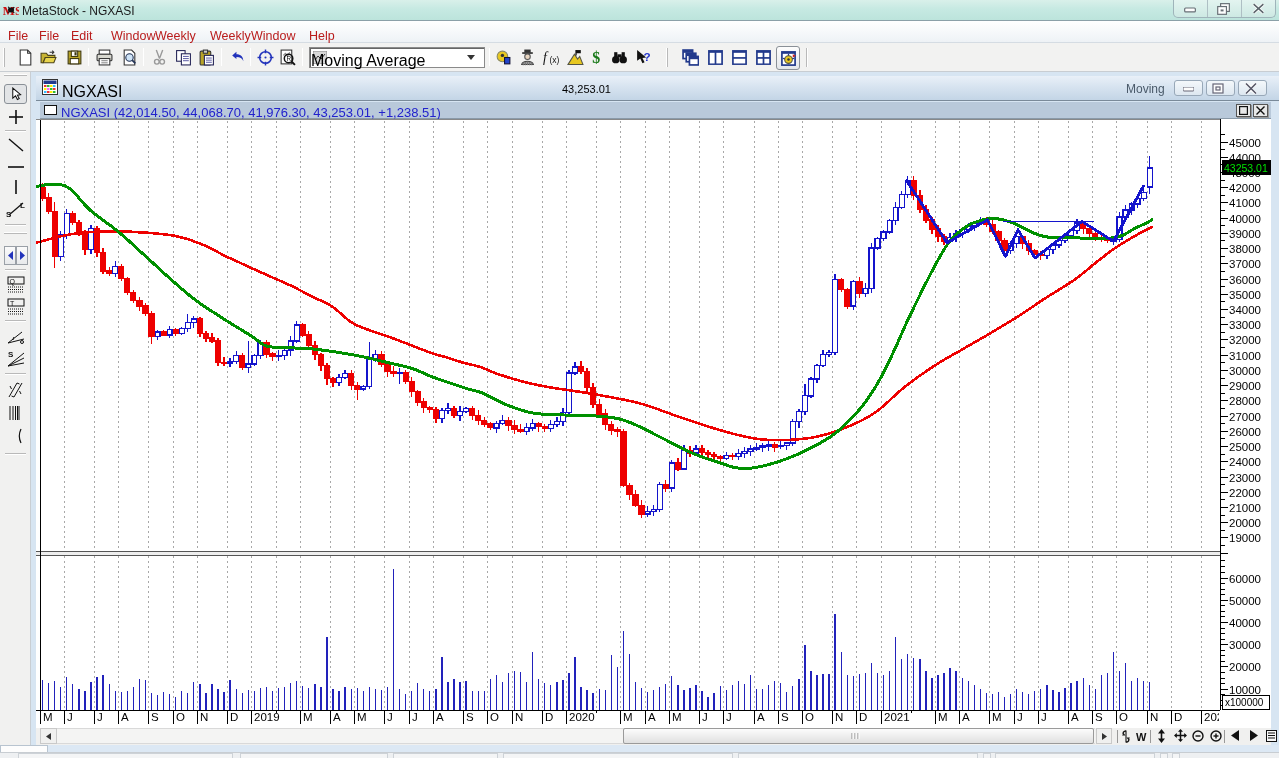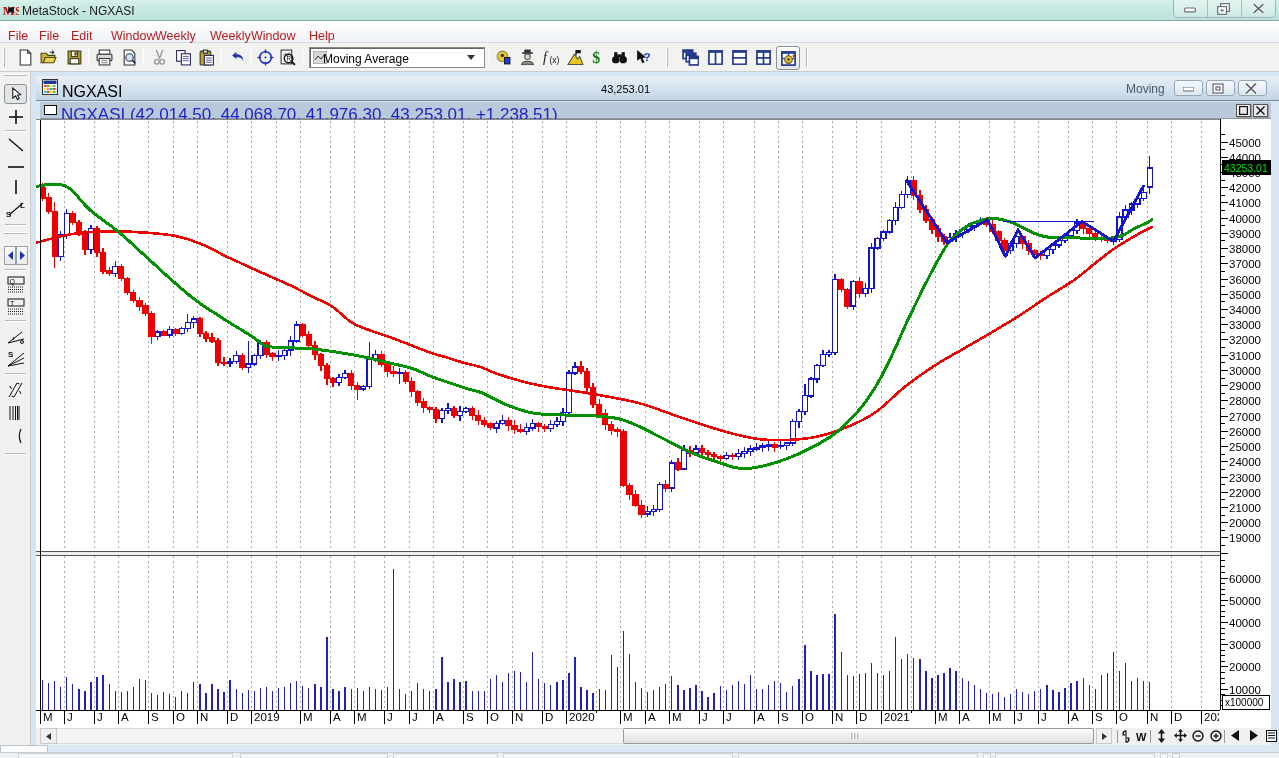--- a/index.html
+++ b/index.html
@@ -136,21 +136,21 @@
     <circle cx="9" cy="9" r="4" fill="none" stroke="#111" stroke-width="1.4"></circle>
     <line x1="12" y1="12" x2="15" y2="15" stroke="#111" stroke-width="1.8"></line>
     <text x="7" y="11.5" font-size="6" fill="#111">R</text>
   </svg>
 <div class="tsep" style="left:302px"></div>
 <div class="abs" style="left:309px;top:47px;width:176px;height:21px;background:#fff;border:1px solid #8a8a8a;box-shadow:inset 1px 1px 0 #666"></div>
 <svg class="abs" style="left:313px;top:51px" width="14" height="13" viewBox="0 0 14 13">
     <rect x="0" y="0" width="14" height="13" fill="#d8d8d8" stroke="#888"></rect>
     <polyline points="2,9 5,5 8,8 12,3" stroke="#333" fill="none"></polyline>
   </svg>
-<div class="t" style="left:323px;top:52px;font-size:12px">Moving Average</div>
+<div class="t" style="left:311px;top:52px;font-size:16px">Moving Average</div>
 <svg class="abs" style="left:466px;top:54px" width="10" height="8" viewBox="0 0 10 8">
     <path d="M1 1 L5 6 L9 1 z" fill="#333"></path>
   </svg>
 <div class="tsep" style="left:489px"></div>
 <svg class="abs" style="left:495px;top:49px" width="17" height="17" viewBox="0 0 16 16">
     <circle cx="7" cy="7" r="5" fill="#e8c820" stroke="#886"></circle>
     <rect x="9" y="8" width="5" height="6" fill="#2244cc" stroke="#113"></rect>
     <circle cx="7" cy="6" r="1.6" fill="#333"></circle>
   </svg>
 <svg class="abs" style="left:519px;top:49px" width="17" height="17" viewBox="0 0 16 16">
@@ -323,39 +323,39 @@
       <rect x="5" y="9" width="2.5" height="2" fill="#f6f"></rect>
       <rect x="8" y="9" width="2.5" height="2" fill="#3b3"></rect>
       <rect x="11" y="9" width="2.5" height="2" fill="#e33"></rect>
       <rect x="2" y="12" width="2.5" height="2" fill="#3bf"></rect>
       <rect x="5" y="12" width="2.5" height="2" fill="#e33"></rect>
       <rect x="8" y="12" width="2.5" height="2" fill="#fe0"></rect>
       <rect x="11" y="12" width="2.5" height="2" fill="#3b3"></rect>
     </g>
   </svg>
 <div class="t" style="left:62px;top:83px;font-size:16px">NGXASI</div>
-<div class="t" style="left:550px;top:83px;font-size:11px;width:100px;text-align:right">43,253.01</div>
+<div class="t" style="left:562px;top:83px;font-size:11px;width:100px;text-align:left">43,253.01</div>
 <div class="t" style="left:1126px;top:82px;font-size:12px;color:#4a5a6a">Moving</div>
 <div class="abs" style="left:1174px;top:80px;width:29px;height:16px;border:1px solid #98a8b8;border-radius:3px;background:linear-gradient(180deg,#f4f8fb,#dde7f0)"></div>
 <div class="abs" style="left:1206px;top:80px;width:29px;height:16px;border:1px solid #98a8b8;border-radius:3px;background:linear-gradient(180deg,#f4f8fb,#dde7f0)"></div>
 <div class="abs" style="left:1238px;top:80px;width:29px;height:16px;border:1px solid #98a8b8;border-radius:3px;background:linear-gradient(180deg,#f4f8fb,#dde7f0)"></div>
 <svg class="abs" style="left:1183px;top:87px" width="11" height="5" viewBox="0 0 11 5">
     <rect x="0" y="0" width="11" height="4" rx="1" fill="#fdfdfd" stroke="#667"></rect>
   </svg>
 <svg class="abs" style="left:1212px;top:83px" width="12" height="11" viewBox="0 0 12 11">
     <rect x="1" y="1" width="10" height="9" fill="#fdfdfd" stroke="#667" stroke-width="1.2"></rect>
     <rect x="4" y="4" width="4" height="3" fill="none" stroke="#667" stroke-width="1.2"></rect>
   </svg>
 <svg class="abs" style="left:1245px;top:83px" width="12" height="11" viewBox="0 0 12 11">
     <path d="M1 0.5 L6 4.5 L11 0.5 M1 10.5 L6 6.5 L11 10.5" stroke="#fdfdfd" stroke-width="3" fill="none"></path>
     <path d="M1 0.5 L11 10.5 M11 0.5 L1 10.5" stroke="#556" stroke-width="1.5"></path>
   </svg>
 <div id="ctitle" class="abs"></div>
 <div class="abs" style="left:44px;top:105px;width:13px;height:10px;background:#fff;border:1px solid #111"></div>
-<div class="t" style="left:61px;top:105px;color:#2222cc;font-size:17px">NGXASI (42,014.50, 44,068.70, 41,976.30, 43,253.01, +1,238.51)</div>
+<div class="t" style="left:61px;top:105px;color:#2222cc;font-size:13px">NGXASI (42,014.50, 44,068.70, 41,976.30, 43,253.01, +1,238.51)</div>
 <div class="abs" style="left:1236px;top:104px;width:15px;height:13px;background:#e8e8e8;border:1px solid #555;box-shadow:1px 1px 0 #999"></div>
 <div class="abs" style="left:1253px;top:104px;width:15px;height:13px;background:#e8e8e8;border:1px solid #555;box-shadow:1px 1px 0 #999"></div>
 <svg class="abs" style="left:1239px;top:106px" width="9" height="9" viewBox="0 0 9 9">
     <rect x="0.5" y="0.5" width="8" height="8" fill="none" stroke="#111" stroke-width="1.4"></rect>
   </svg>
 <svg class="abs" style="left:1256px;top:106px" width="9" height="9" viewBox="0 0 9 9">
     <path d="M0.5 0.5 L8.5 8.5 M8.5 0.5 L0.5 8.5" stroke="#111" stroke-width="1.4"></path>
   </svg>
 <div id="chartbg" class="abs"></div>
 <svg width="1235" height="639" viewBox="36 119 1235 639" shape-rendering="crispEdges" style="position:absolute;left:36px;top:119px">

